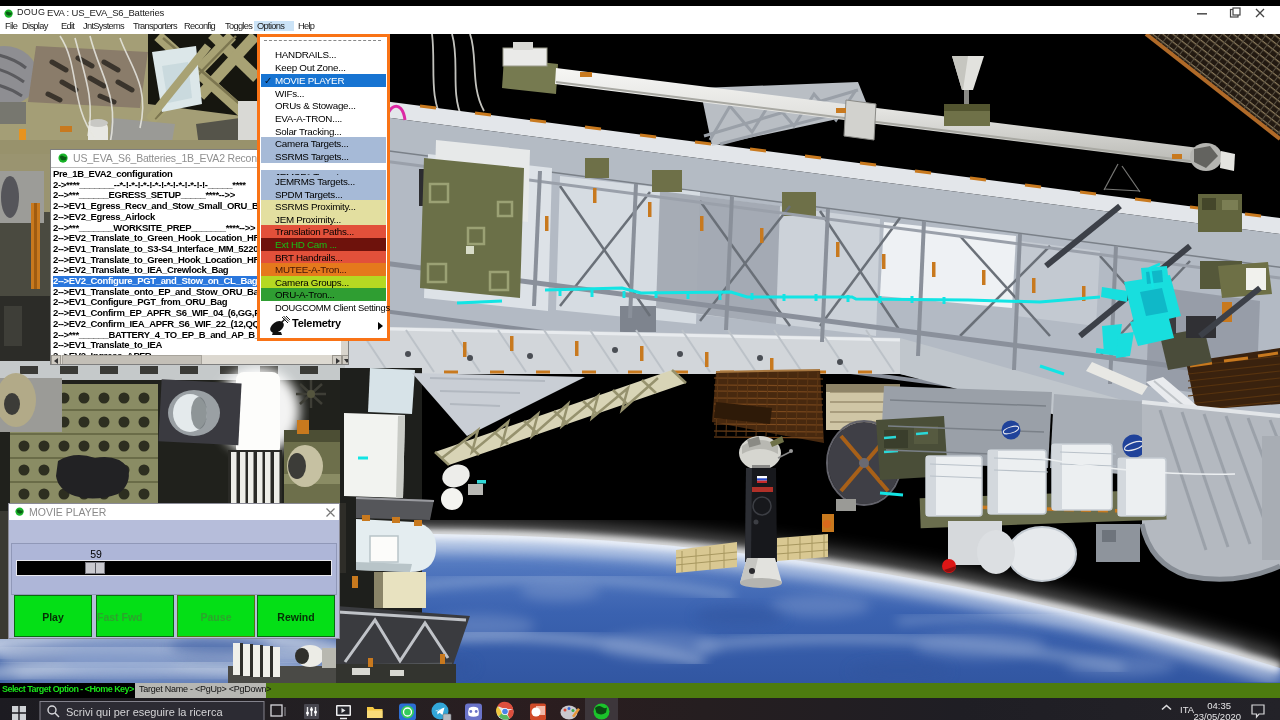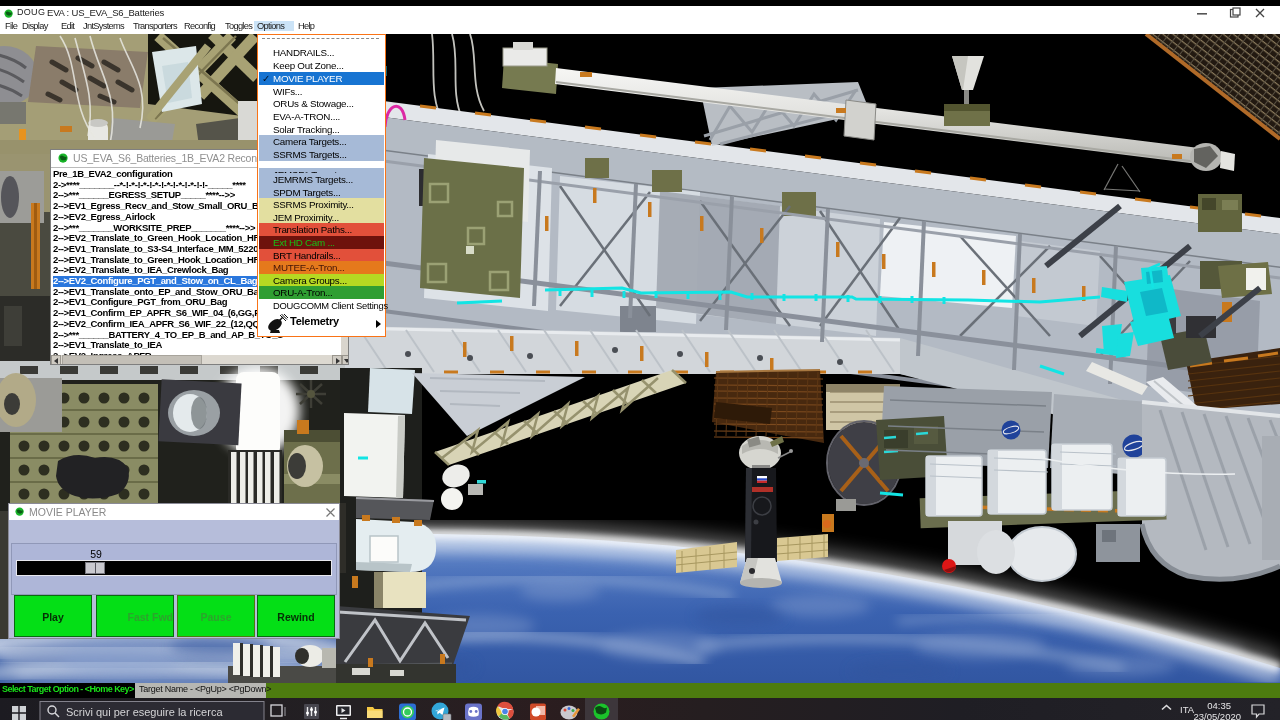--- a/index.html
+++ b/index.html
@@ -6,21 +6,21 @@
   #screen{position:relative;width:1280px;height:720px;overflow:hidden;
     font-family:"Liberation Sans",sans-serif;background:#000;margin-top:6px;}
   .abs{position:absolute;}
   
   #titlebar{left:0;top:0;width:1280px;height:15px;background:#fff;z-index:30;}
   #titlebar .ttext{position:absolute;top:1px;font-size:11px;color:#1a1a1a;}
   #menubar{left:0;top:15px;width:1280px;height:13px;background:#fff;z-index:30;font-size:9.3px;letter-spacing:-0.7px;color:#1a1a1a;}
   .mitem{position:absolute;top:0px;}
   
   #dropdown{left:257px;top:28px;width:127px;height:301px;background:#fff;
-     border:1px solid #f97316;z-index:40;font-size:9.8px;letter-spacing:-0.25px;color:#000;}
+     border:3px solid #f97316;z-index:40;font-size:9.8px;letter-spacing:-0.25px;color:#000;}
   .drow{position:absolute;left:1px;width:125px;height:13px;line-height:13px;padding-left:14px;box-sizing:border-box;white-space:nowrap;}
   
   #reconfig{left:50px;top:143px;width:299px;height:216px;background:#fff;border:1px solid #7f7f7f;box-sizing:border-box;z-index:20;}
   
   #movie{left:8px;top:497px;width:332px;height:136px;background:#b6bdda;border:1px solid #8a8a96;box-sizing:border-box;z-index:20;}
   
   #statusbar{left:0;top:677px;width:1280px;height:15px;background:#4d7c0f;z-index:30;font-size:10px;}
   #taskbar{left:0;top:692px;width:1280px;height:28px;z-index:30;
      background:linear-gradient(90deg,#1c1b21 0%,#242023 28%,#2b1d1f 42%,#251e20 55%,#1f1e24 75%,#232228 100%);}
 </style>
@@ -829,21 +829,21 @@
         <div class="abs" style="left:68px;top:1px;width:20px;height:12px;background:#c9c9cf;border:1px solid #77777f;box-sizing:border-box">
           <div class="abs" style="left:9px;top:0;width:1px;height:11px;background:#55555d"></div>
         </div>
       </div>
     </div>
     <div class="abs" style="left:0;top:91px;width:330px;height:43px">
       <div class="abs" style="left:5px;top:0;width:78px;height:42px;background:#04df16;border:1px solid #0a6a10;box-sizing:border-box">
         <span class="abs" style="left:0;top:15px;width:76px;text-align:center;font-size:10.5px;font-weight:bold;color:#063006">Play</span>
       </div>
       <div class="abs" style="left:87px;top:0;width:78px;height:42px;background:#04df16;border:1px solid #0a6a10;box-sizing:border-box">
-        <span class="abs" style="left:0;top:15px;width:76px;text-align:right;font-size:10.5px;font-weight:bold;color:#2da32d">Fast Fwd</span>
+        <span class="abs" style="left:0;top:15px;width:76px;text-align:left;font-size:10.5px;font-weight:bold;color:#2da32d">Fast Fwd</span>
       </div>
       <div class="abs" style="left:168px;top:0;width:78px;height:42px;background:#04df16;border:1px solid #4d7c0f;box-sizing:border-box">
         <span class="abs" style="left:0;top:15px;width:76px;text-align:center;font-size:10.5px;font-weight:bold;color:#2da32d">Pause</span>
       </div>
       <div class="abs" style="left:248px;top:0;width:78px;height:42px;background:#04df16;border:1px solid #0a6a10;box-sizing:border-box">
         <span class="abs" style="left:0;top:15px;width:76px;text-align:center;font-size:10.5px;font-weight:bold;color:#063006">Rewind</span>
       </div>
     </div>
   </div>
 

